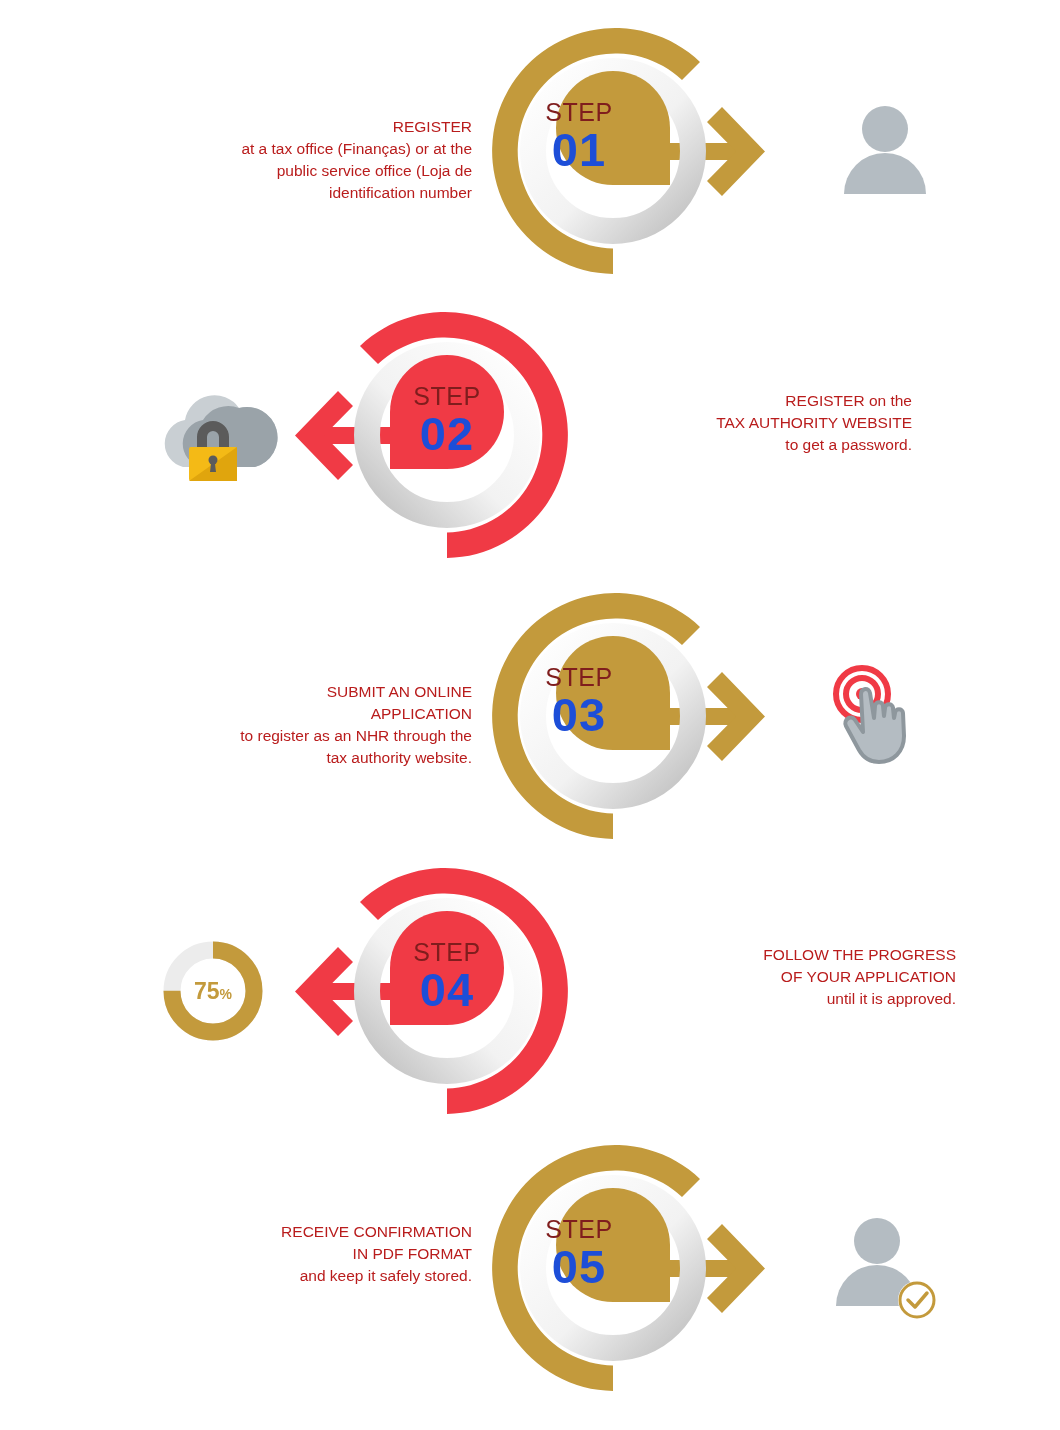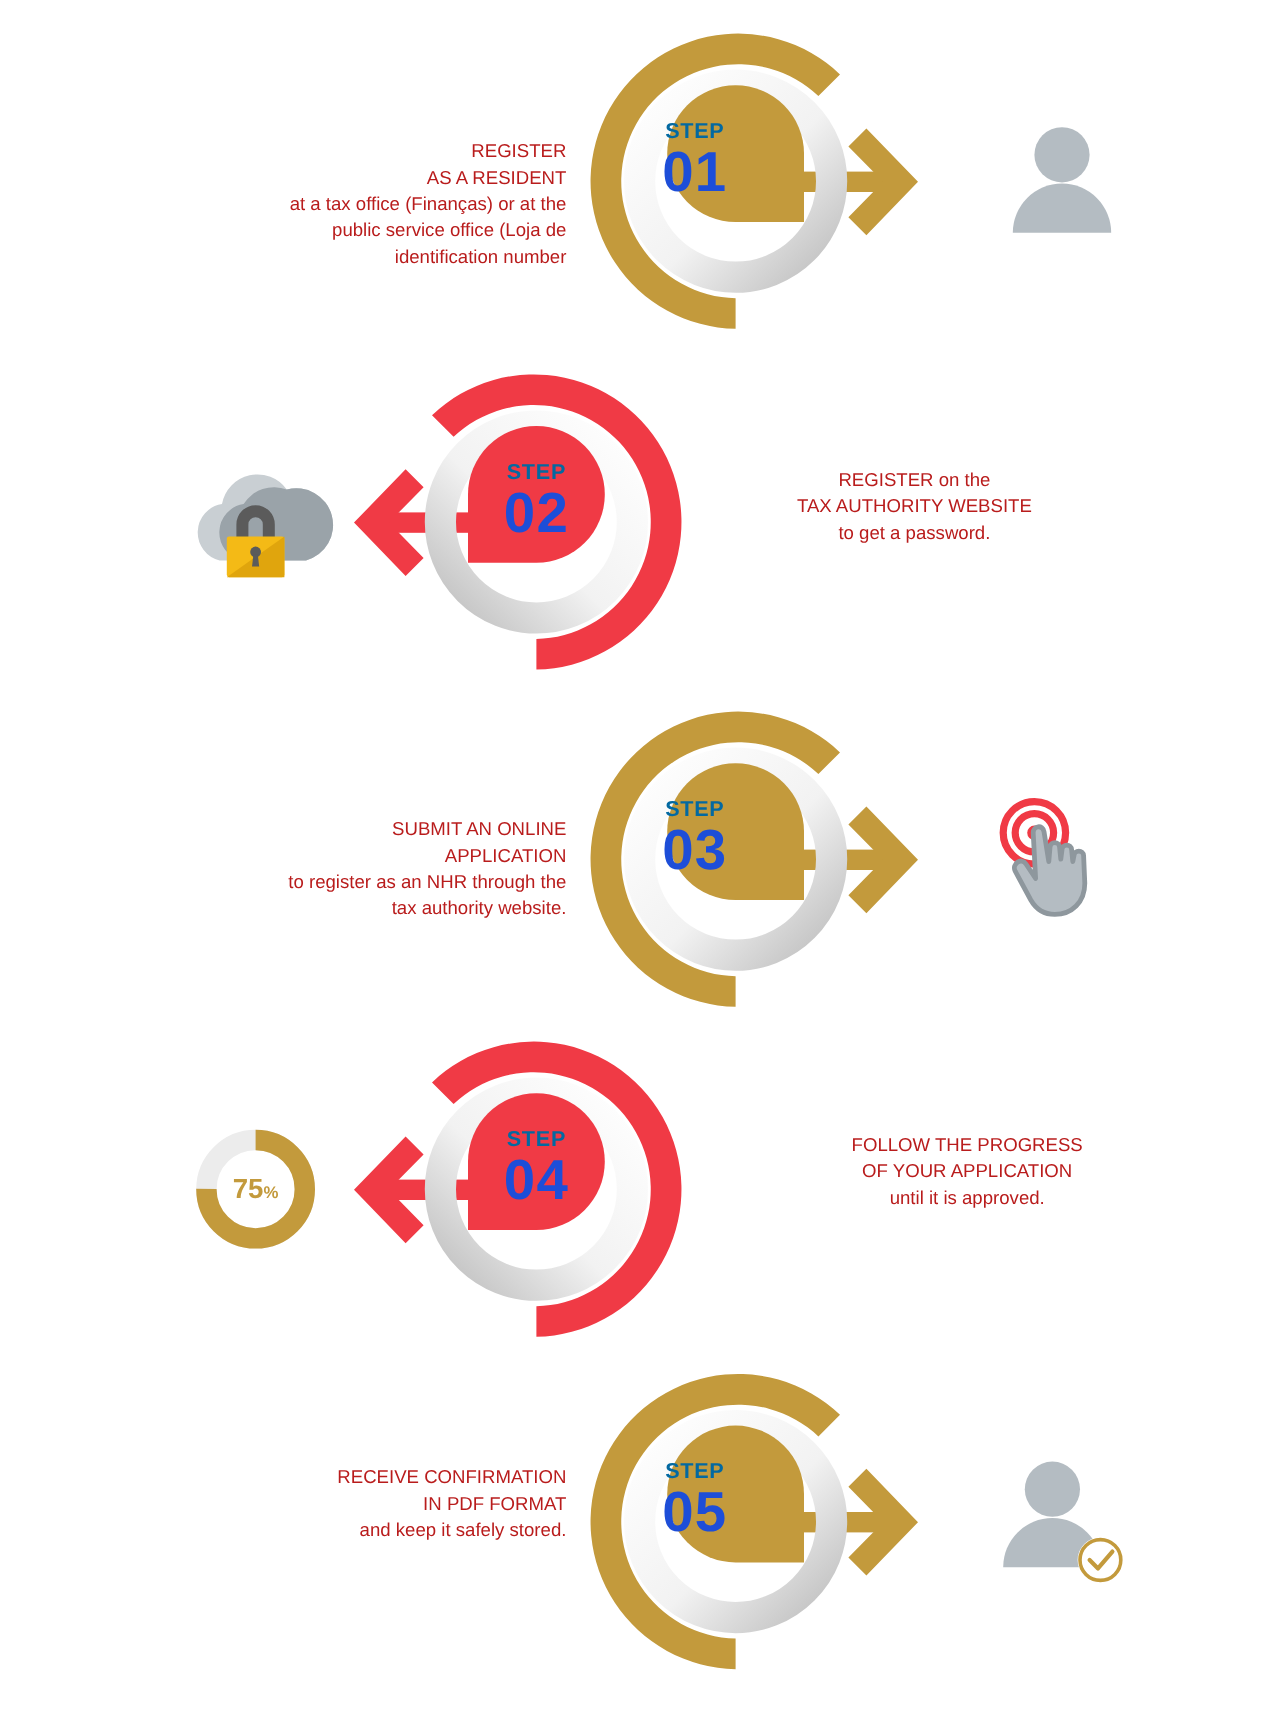--- a/index.html
+++ b/index.html
@@ -35,21 +35,21 @@
   }
   .step-text .emph {
     display: block;
   }
   .step-row.dir-right .step-text {
     right: 588px;
     text-align: right;
   }
   .step-row.dir-left .step-text {
     left: 612px;
-    text-align: center;
+    text-align: right;
   }
 
   
   .badge {
     position: absolute;
     top: 0;
     left: 470px;
     width: 340px;
     height: 286px;
   }
@@ -60,23 +60,23 @@
     overflow: visible;
   }
   .badge-label {
     position: absolute;
     width: 130px;
     text-align: center;
     pointer-events: none;
   }
   .badge-label .word {
     display: block;
-    color: #0369a1;
-    font-size: 18px;
-    font-weight: bold;
+    color: #7f1d1d;
+    font-size: 25px;
+    font-weight: normal;
     letter-spacing: 0.6px;
     line-height: 1;
   }
   .badge-label .num {
     display: block;
     color: #1d4ed8;
     font-size: 47px;
     font-weight: bold;
     line-height: 1.05;
     letter-spacing: 1px;
@@ -111,21 +111,20 @@
   }
   .donut-pct .pnum { font-size: 23px; }
   .donut-pct .psym { font-size: 14px; }
 </style>
 </head>
 <body>
 
 <div class="step-row dir-right" style="top:8px;">
   <div class="step-text" style="top:108px;">
     <span class="emph">REGISTER</span>
-    <span class="emph">AS A RESIDENT</span>
     <span class="emph">at a tax office (Finanças) or at the</span>
     <span class="emph">public service office (Loja de</span>
     <span class="emph">identification number</span>
   </div>
 
   <div class="badge">
     <svg viewBox="0 0 340 286">
       <defs>
         <linearGradient id="shd1" x1="0" y1="0" x2="1" y2="1">
           <stop offset="0%" stop-color="#ffffff"></stop>

